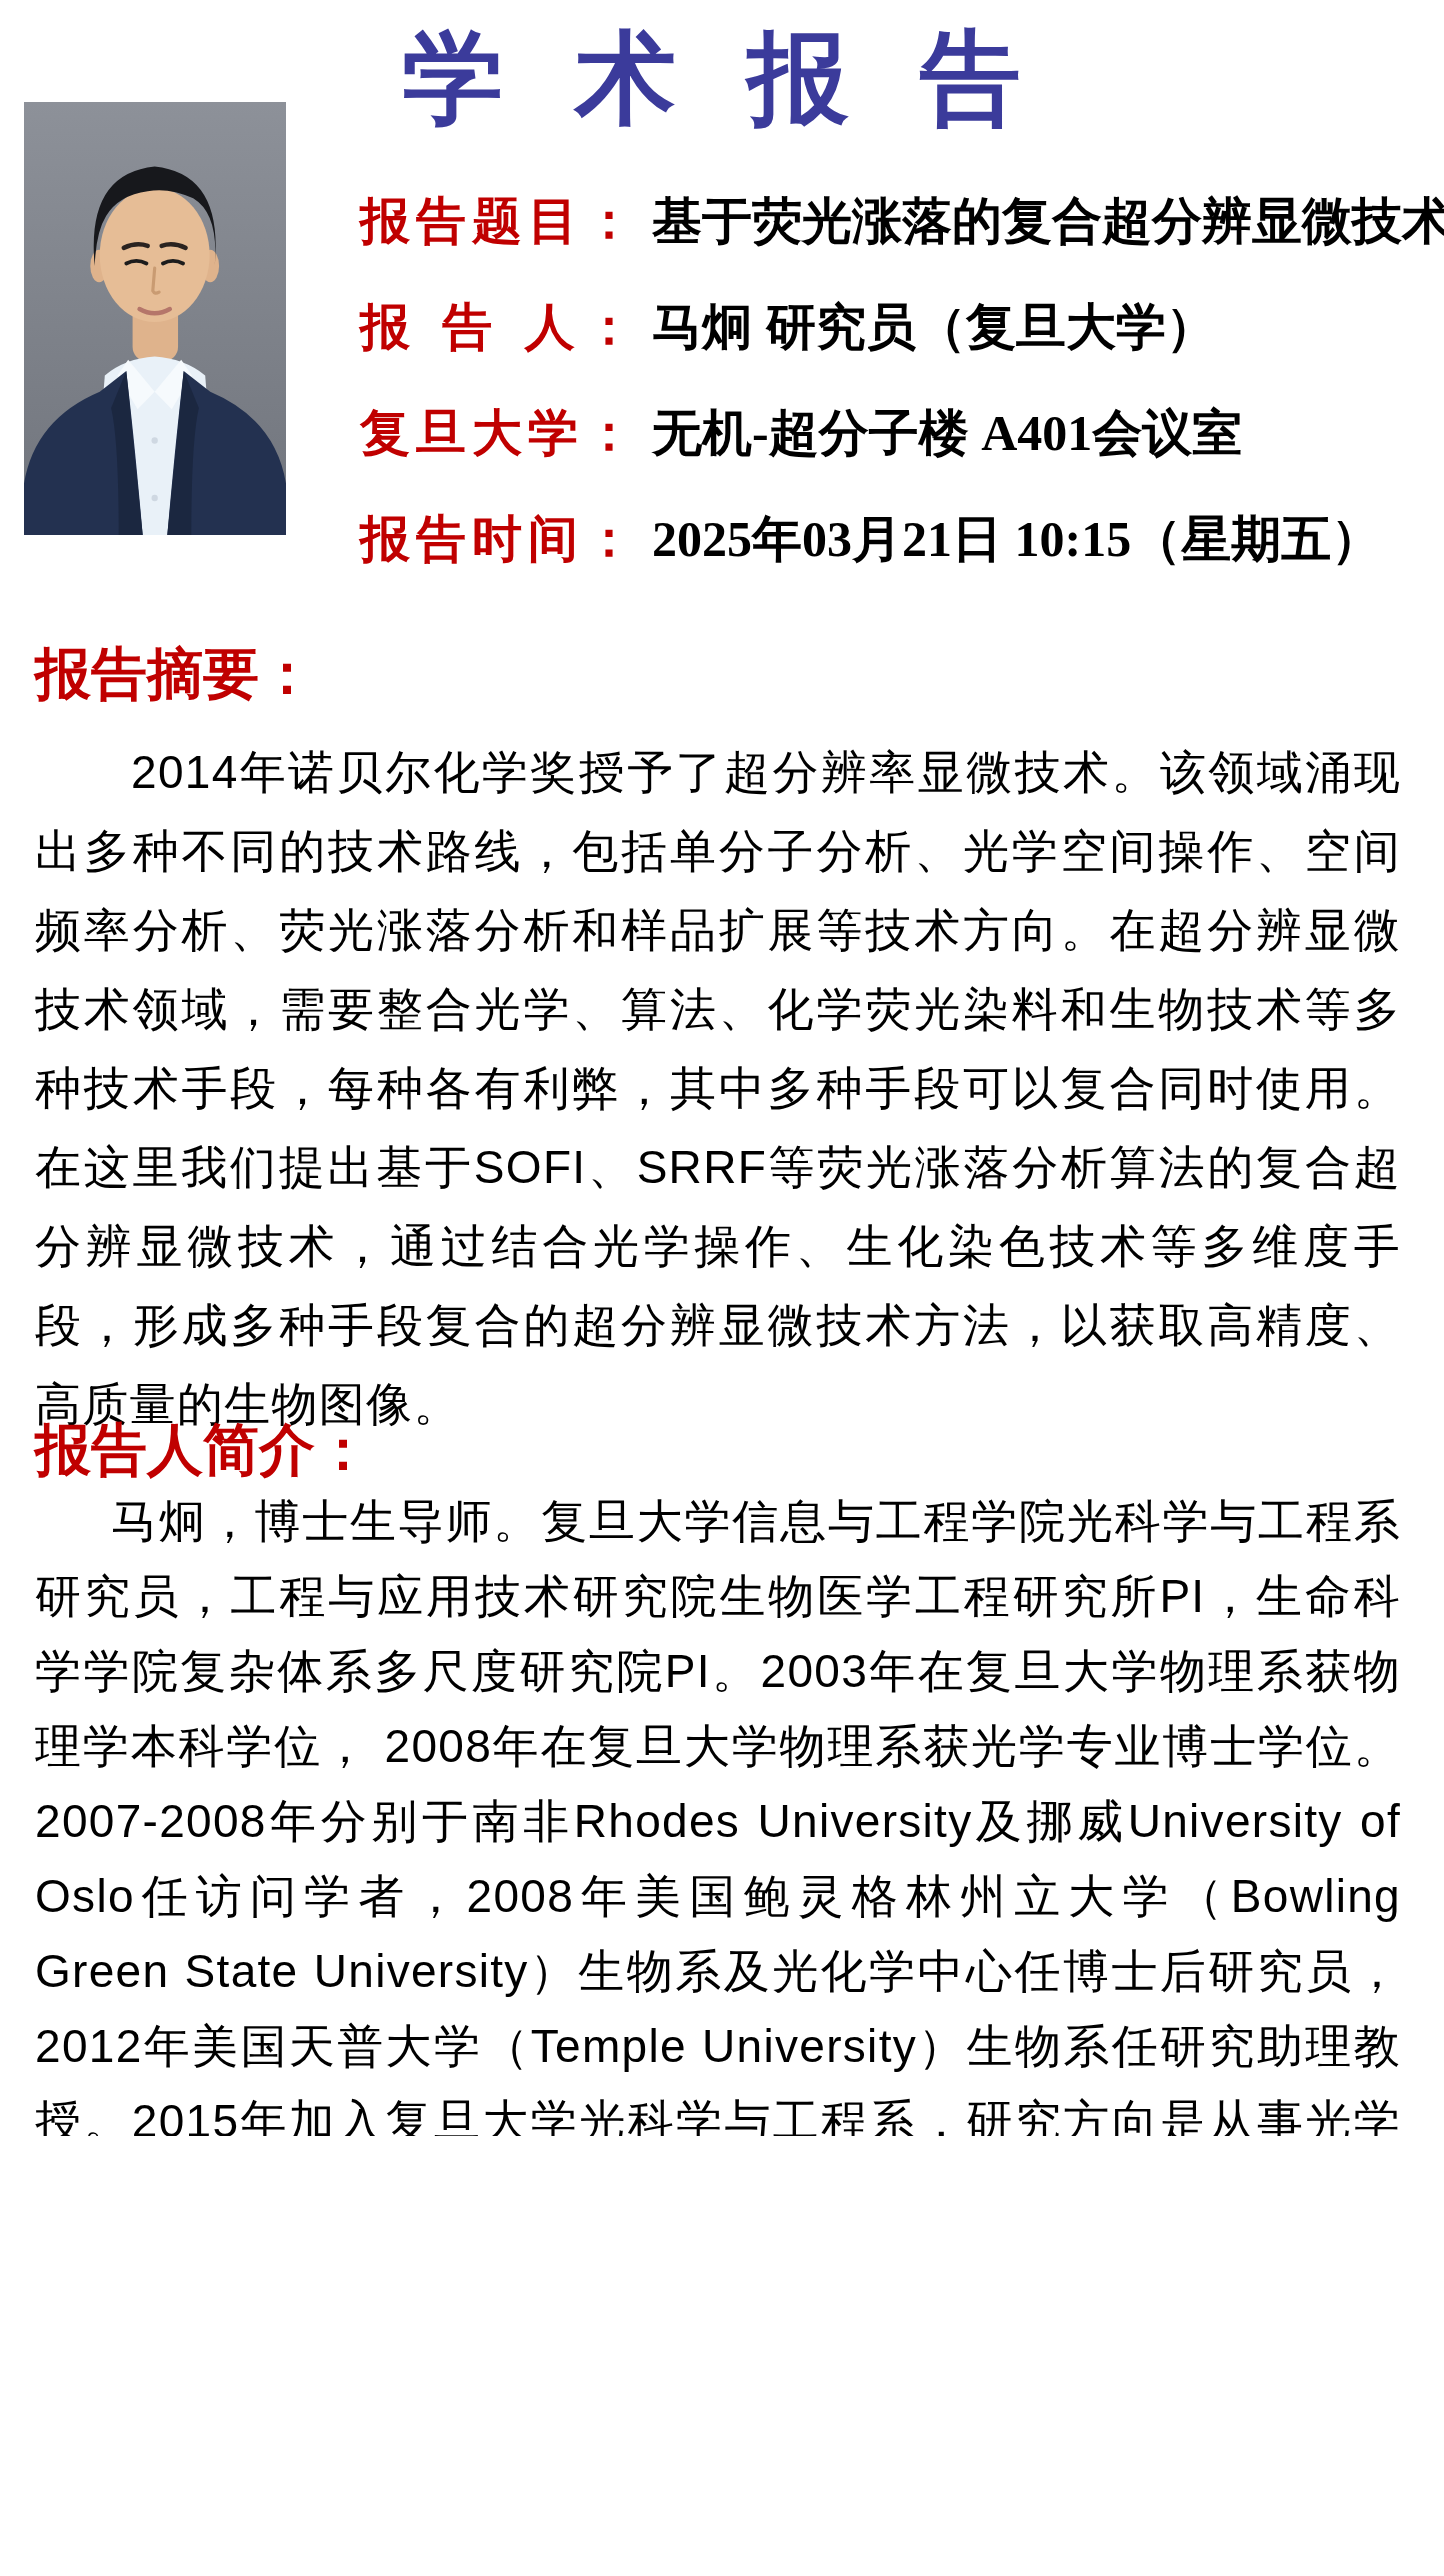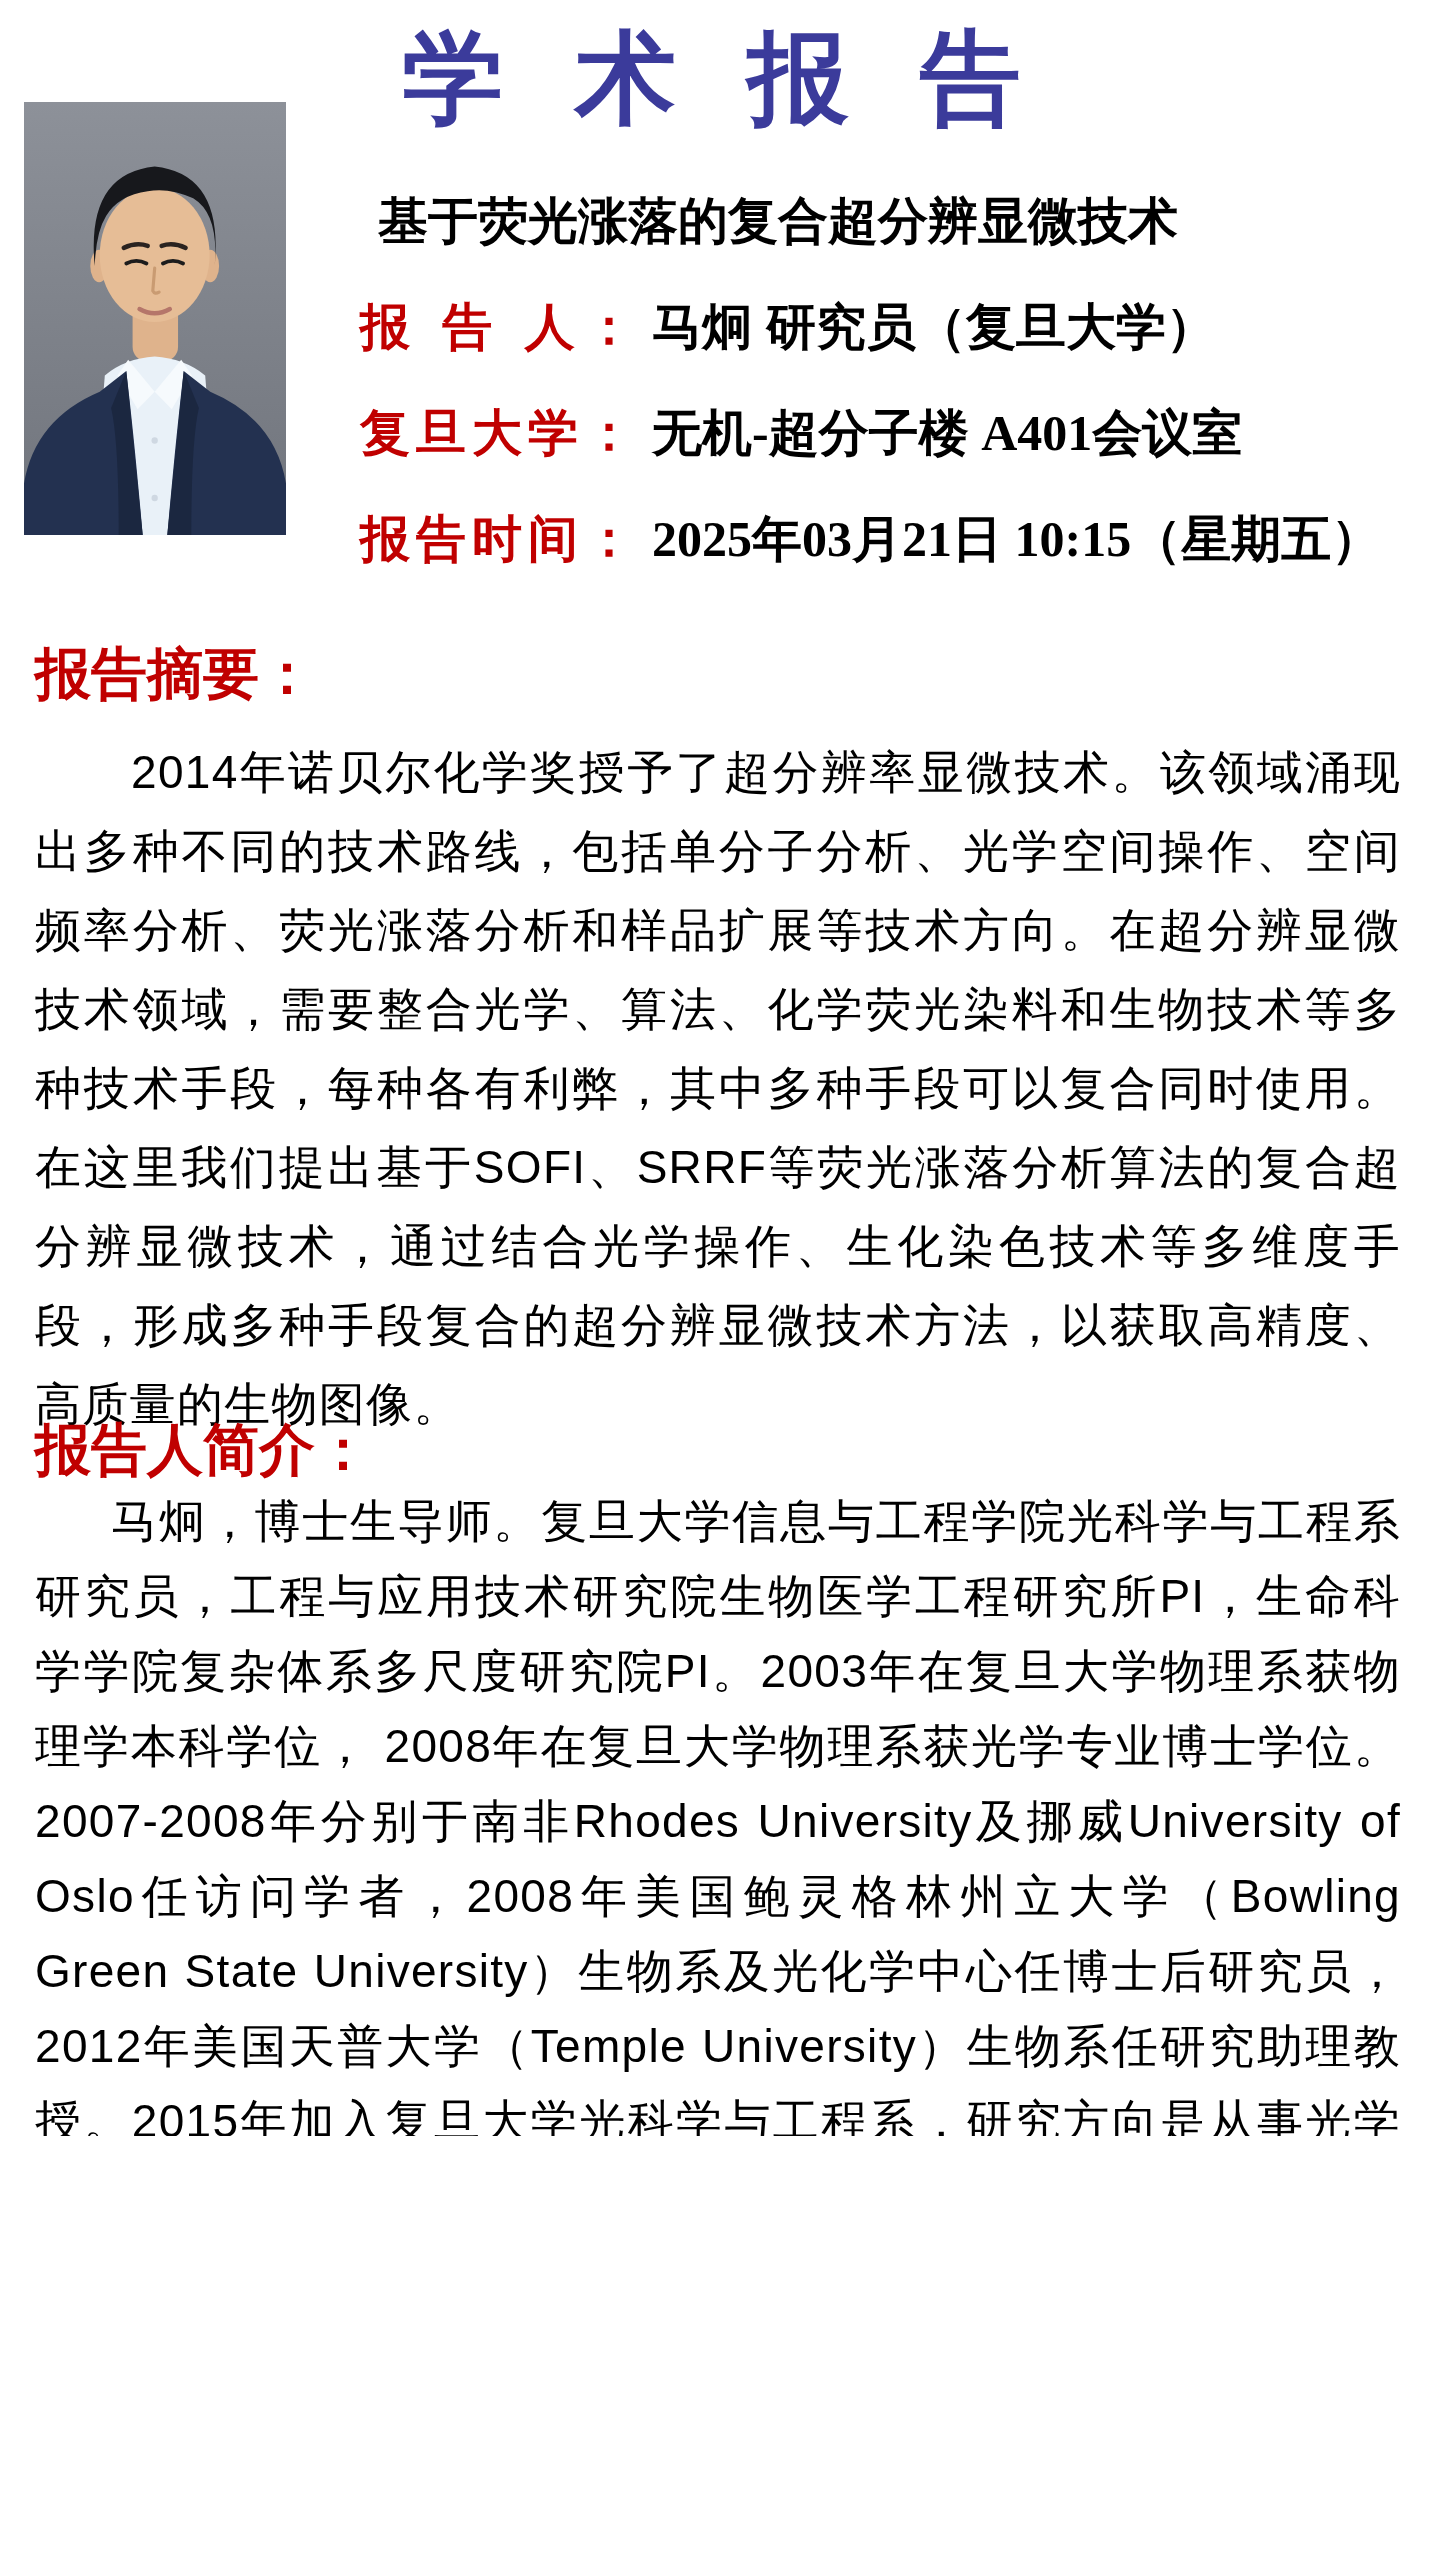--- a/index.html
+++ b/index.html
@@ -158,20 +158,21 @@
       <path d="M220,248 Q236,240 252,248" stroke="#1c1c1c" stroke-width="6" fill="none" stroke-linecap="round"></path>
 
       <path d="M207,255 L204,290 Q207,296 214,292" stroke="#c99b72" stroke-width="5" fill="none" stroke-linecap="round"></path>
 
       <path d="M183,318 Q207,331 231,318" stroke="#b5766a" stroke-width="7" fill="none" stroke-linecap="round"></path>
     </svg>
   </div>
 
   <div class="info">
     <div class="info-row">
+      <span class="info-label">报告题目：</span>
       <span class="info-value">基于荧光涨落的复合超分辨显微技术</span>
     </div>
     <div class="info-row">
       <span class="info-label">报 告 人：</span>
       <span class="info-value">马炯 研究员（复旦大学）</span>
     </div>
     <div class="info-row">
       <span class="info-label">复旦大学：</span>
       <span class="info-value serif-mixed">无机-超分子楼 A401会议室</span>
     </div>

